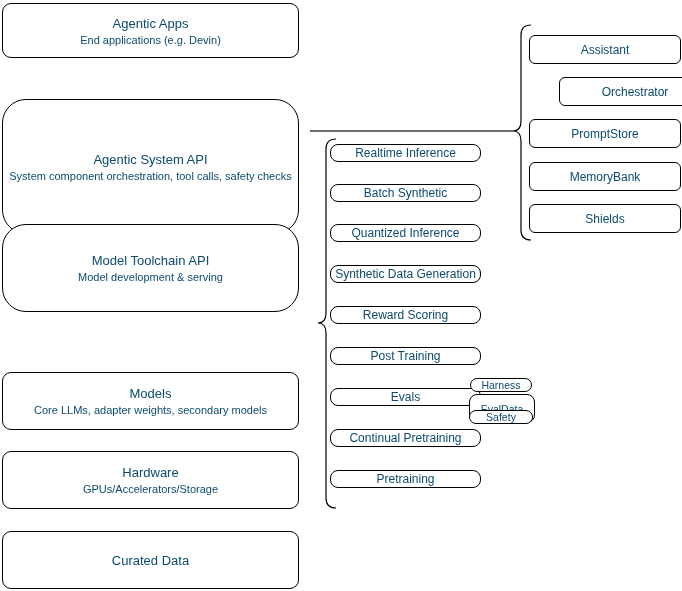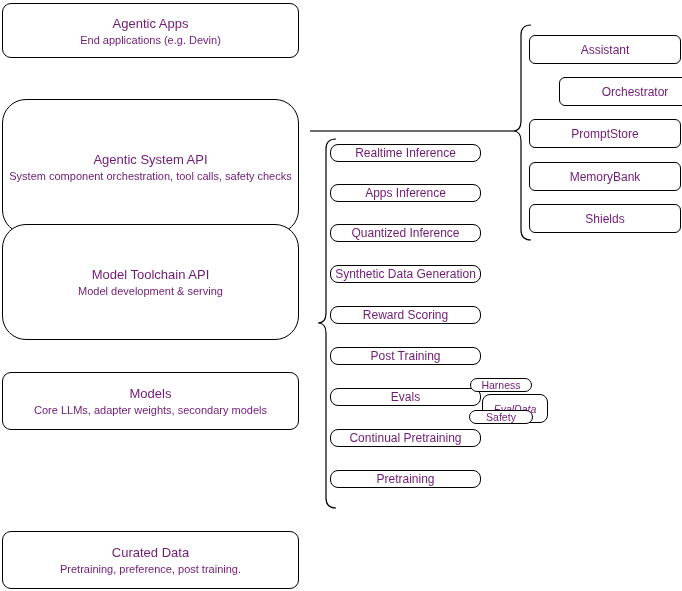--- a/index.html
+++ b/index.html
@@ -1,18 +1,18 @@
 <!DOCTYPE html>
 <html><head>
 <meta charset="utf-8">
 <style>
   html,body { margin:0; padding:0; background:#ffffff; }
   .canvas {
     position:relative; width:682px; height:591px; background:#ffffff;
-    font-family:"Liberation Sans", sans-serif; color:#701a75; overflow:hidden;
+    font-family:"Liberation Sans", sans-serif; color:#0c4a6e; overflow:hidden;
   }
   svg.overlay { position:absolute; left:0; top:0; width:682px; height:591px; pointer-events:none; }
   .box {
     position:absolute; background:#fff; border:1px solid #000; box-sizing:border-box;
     display:flex; flex-direction:column; align-items:center; justify-content:center;
     text-align:center;
   }
   .lbox { left:2px; width:297px; }
   .ltitle { font-size:13px; line-height:15px; }
   .lsub   { font-size:11px; line-height:12px; margin-top:3px; }
@@ -38,38 +38,41 @@
   </svg>
 
   <div class="box lbox r9" style="top:3px;   height:55px;">
     <div class="ltitle">Agentic Apps</div>
     <div class="lsub">End applications (e.g. Devin)</div>
   </div>
   <div class="box lbox r24" style="top:99px;  height:135px;">
     <div class="ltitle">Agentic System API</div>
     <div class="lsub">System component orchestration, tool calls, safety checks</div>
   </div>
-  <div class="box lbox r24" style="top:224px; height:116px;text-align:center;">
+  <div class="box lbox r24" style="top:224px; height:88px;text-align:center;">
     <div class="ltitle">Model Toolchain API</div>
     <div class="lsub">Model development &amp; serving</div>
   </div>
   <div class="box lbox r9" style="top:372px; height:58px;">
     <div class="ltitle">Models</div>
     <div class="lsub">Core LLMs, adapter weights, secondary models</div>
   </div>
+  <div class="box lbox r9" style="top:451px; height:58px;">
+    <div class="ltitle">Hardware</div>
+    <div class="lsub">GPUs/Accelerators/Storage</div>
+  </div>
   <div class="box lbox r9" style="top:531px; height:58px;">
     <div class="ltitle">Curated Data</div>
-    <div class="lsub">Pretraining, preference, post training.</div>
   </div>
 
   <div class="box mbox" style="top:144px;">
     <span>Realtime Inference</span>
   </div>
   <div class="box mbox" style="top:184px;">
-    <span>Apps Inference</span>
+    <span>Batch Synthetic</span>
   </div>
   <div class="box mbox" style="top:224px;">
     <span>Quantized Inference</span>
   </div>
   <div class="box mbox" style="top:265px;">
     <span>Synthetic Data Generation</span>
   </div>
   <div class="box mbox" style="top:306px;">
     <span>Reward Scoring</span>
   </div>
@@ -82,21 +85,21 @@
   <div class="box mbox" style="top:429px;">
     <span>Continual Pretraining</span>
   </div>
   <div class="box mbox" style="top:470px;">
     <span>Pretraining</span>
   </div>
 
   <div class="pill" style="left:470px; top:378px; width:62px; height:14px;">
     <span>Harness</span>
   </div>
-  <div class="pill" style="left:482px; top:394px; width:66px; height:29px;font-style:italic;">
+  <div class="pill" style="left:469px; top:394px; width:66px; height:29px;">
     <span>EvalData</span>
   </div>
   <div class="pill" style="left:469px; top:410px; width:64px; height:14px;">
     <span>Safety</span>
   </div>
 
   <div class="box rbox" style="top:35px;">
     <span>Assistant</span>
   </div>
   <div class="box rbox" style="top:77px;margin-left:30px;">

